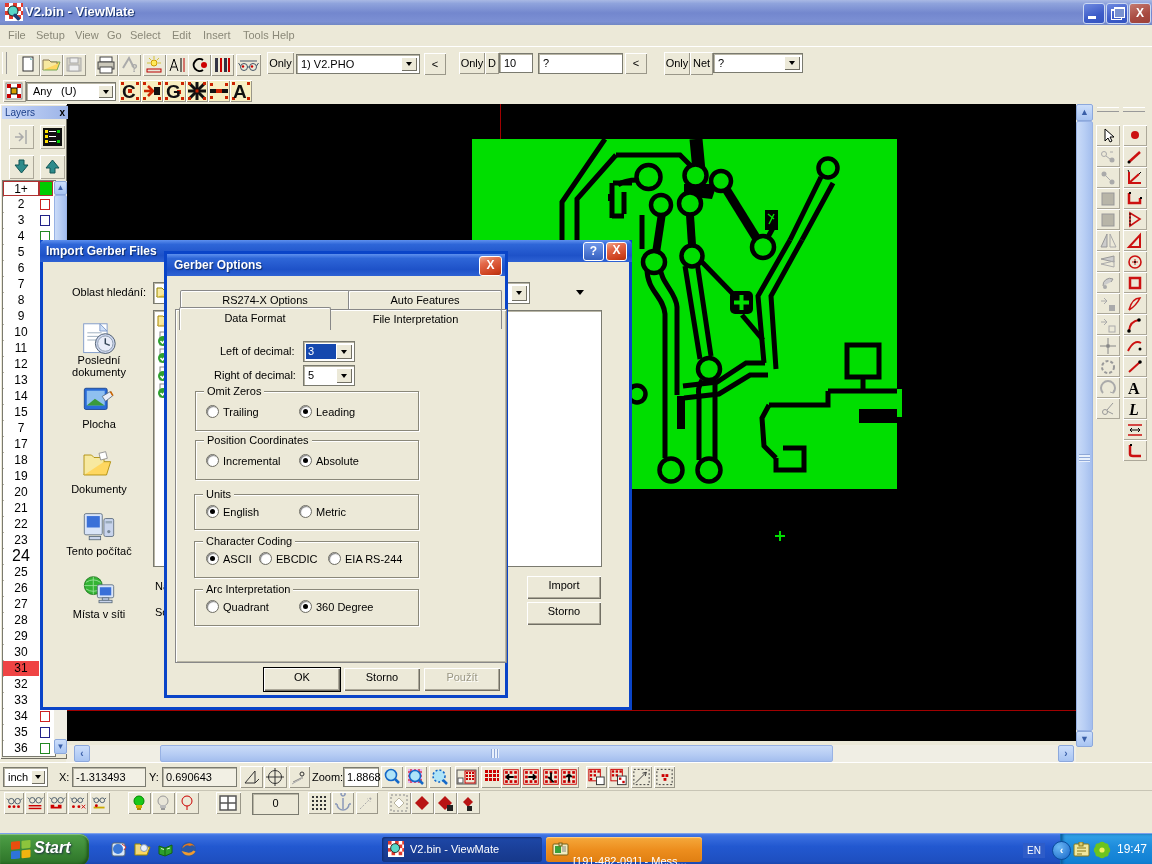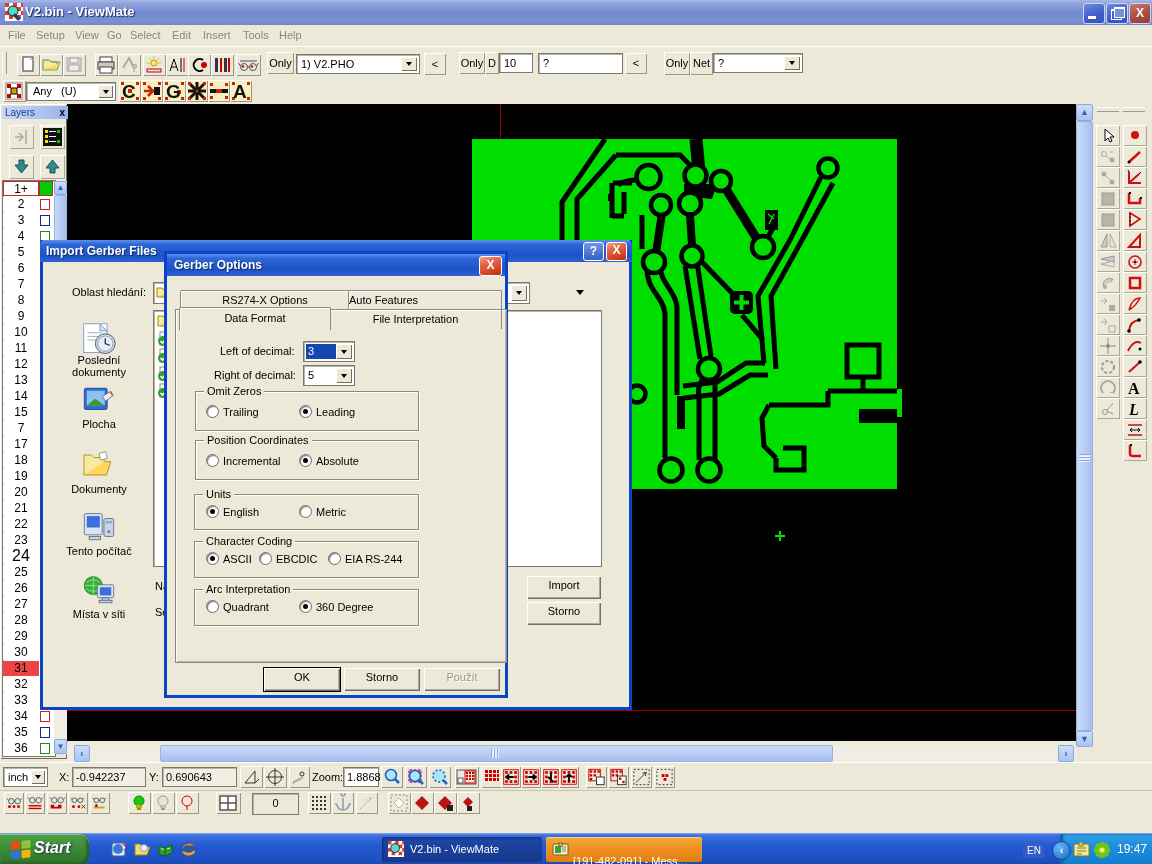--- a/index.html
+++ b/index.html
@@ -57,21 +57,21 @@
 
 <div class="abs" style="left:0;top:25px;width:1152px;height:21px;background:#ECE9D8">
  <span class="mitem abs" style="left:8px;top:4px">File</span>
       <span class="mitem abs" style="left:36px;top:4px">Setup</span>
       <span class="mitem abs" style="left:75px;top:4px">View</span>
       <span class="mitem abs" style="left:107px;top:4px">Go</span>
       <span class="mitem abs" style="left:130px;top:4px">Select</span>
       <span class="mitem abs" style="left:172px;top:4px">Edit</span>
       <span class="mitem abs" style="left:203px;top:4px">Insert</span>
       <span class="mitem abs" style="left:243px;top:4px">Tools</span>
-      <span class="mitem abs" style="left:279px;top:4px">Help</span>
+      <span class="mitem abs" style="left:272px;top:4px">Help</span>
 </div>
 
 <div class="abs" style="left:0;top:46px;width:1152px;height:33px;background:#ECE9D8;border-top:1px solid #fff">
  <div class="abs" style="left:2px;top:5px;width:3px;height:22px;border-left:1px solid #fff;border-right:1px solid #999;"></div>
  <div class="tbtn" style="left:17px;top:7px;width:23px"><svg width="23" height="22">
           <rect x="6" y="3" width="10" height="14" fill="#fff" stroke="#333"></rect>
           <path d="M13,3 l3,3 h-3 z" fill="#9cc"></path>
         </svg></div>
  <div class="tbtn" style="left:40px;top:7px;width:23px"><svg width="23" height="22">
           <path d="M3,16 L6,8 H20 L17,16 Z" fill="#ffd760" stroke="#7a5"></path>
@@ -612,21 +612,21 @@
  <div class="dlgbtn" style="left:484px;top:362px;width:74px;height:20px">Storno</div>
 </div>
 
 <div class="abs" style="left:164px;top:251px;width:344px;height:447px;background:#ECE9D8;border:3px solid #0A44C8;box-sizing:border-box">
  <div class="abs" style="left:0;top:0;width:338px;height:22px;background:linear-gradient(180deg,#5E90EE 0%,#2E66D8 20%,#1E52C8 70%,#2E62D4 100%)">
   <div class="abs ttxt" style="left:7px;top:4px">Gerber Options</div>
   <div class="abs xbtn" style="left:312px;top:2px;width:21px;height:18px;line-height:16px">X</div>
  </div>
 
  <div class="abs" style="left:13px;top:36px;width:168px;height:19px;background:#ECE9D8;border:1px solid #888;border-bottom:none;border-radius:2px 2px 0 0;box-shadow:inset 1px 1px 0 #fff;text-align:center;line-height:19px">RS274-X Options</div>
- <div class="abs" style="left:181px;top:36px;width:152px;height:19px;background:#ECE9D8;border:1px solid #888;border-bottom:none;border-radius:2px 2px 0 0;box-shadow:inset 1px 1px 0 #fff;text-align:left;line-height:19px">Auto Features</div>
+ <div class="abs" style="left:181px;top:36px;width:152px;height:19px;background:#ECE9D8;border:1px solid #888;border-bottom:none;border-radius:2px 2px 0 0;box-shadow:inset 1px 1px 0 #fff;text-align:center;line-height:19px">Auto Features</div>
  <div class="abs" style="left:8px;top:55px;width:330px;height:352px;background:#ECE9D8;border:1px solid #888;box-shadow:inset 1px 1px 0 #fff,inset -1px -1px 0 #b8b5a5"></div>
  <div class="abs" style="left:162px;top:55px;width:171px;height:19px;background:#ECE9D8;border:1px solid #888;border-bottom:none;border-radius:2px 2px 0 0;box-shadow:inset 1px 1px 0 #fff;text-align:center;line-height:19px">File Interpretation</div>
  <div class="abs" style="left:12px;top:53px;width:150px;height:22px;background:#ECE9D8;border:1px solid #888;border-bottom:none;border-radius:2px 2px 0 0;box-shadow:inset 1px 1px 0 #fff;text-align:center;line-height:21px;z-index:2">Data Format</div>
 
  <div class="rl" style="left:53px;top:91px">Left of decimal:</div>
  <div class="abs inset2" style="left:136px;top:87px;width:50px;height:19px">
         <div style="position:absolute;left:2px;top:2px;right:18px;bottom:2px;background:#1548AE;color:#fff;padding-left:2px;line-height:14px">3</div>
         <div class="cbar">
           <div class="arr"></div>
         </div>
@@ -678,21 +678,21 @@
  <div class="dlgbtn" style="left:97px;top:414px;width:76px;height:20px;outline:1px solid #000">OK</div>
  <div class="dlgbtn" style="left:177px;top:414px;width:76px;height:20px">Storno</div>
  <div class="dlgbtn" style="left:257px;top:414px;width:76px;height:20px;color:#9a9783;text-shadow:1px 1px 0 #fff">Použít</div>
 </div>
 
 <div class="abs" style="left:0;top:762px;width:1152px;height:28px;background:#ECE9D8;border-top:1px solid #fff">
  <div class="abs inset2" style="left:3px;top:4px;width:45px;height:20px;line-height:18px;padding-left:4px;box-sizing:border-box">inch<div class="cbar" style="width:14px;background:#ECE9D8;box-shadow:inset 1px 1px 0 #fff,inset -1px -1px 0 #716F64">
           <div class="arr"></div>
         </div></div>
  <div class="rl" style="left:59px;top:8px">X:</div>
- <div class="abs inset2" style="left:72px;top:4px;width:74px;height:20px;line-height:18px;padding-left:3px;box-sizing:border-box;background:#f2f0e4">-0.942237</div>
+ <div class="abs inset2" style="left:72px;top:4px;width:74px;height:20px;line-height:18px;padding-left:3px;box-sizing:border-box;background:#f2f0e4">-1.313493</div>
  <div class="rl" style="left:149px;top:8px">Y:</div>
  <div class="abs inset2" style="left:162px;top:4px;width:75px;height:20px;line-height:18px;padding-left:3px;box-sizing:border-box;background:#f2f0e4">0.690643</div>
  <div class="tbtn" style="left:240px;top:3px;width:23px"><svg width="23" height="22">
           <path d="M5,17 L15,5 L15,17 Z M15,17 l4,-4" fill="none" stroke="#333"></path>
         </svg></div>
  <div class="tbtn" style="left:264px;top:3px;width:23px"><svg width="23" height="22">
           <circle cx="11" cy="11" r="6.5" fill="none" stroke="#333"></circle>
           <path d="M11,2 v18 M2,11 h18" stroke="#333"></path>
         </svg></div>
  <div class="tbtn" style="left:289px;top:3px;width:21px"><svg width="21" height="22">

